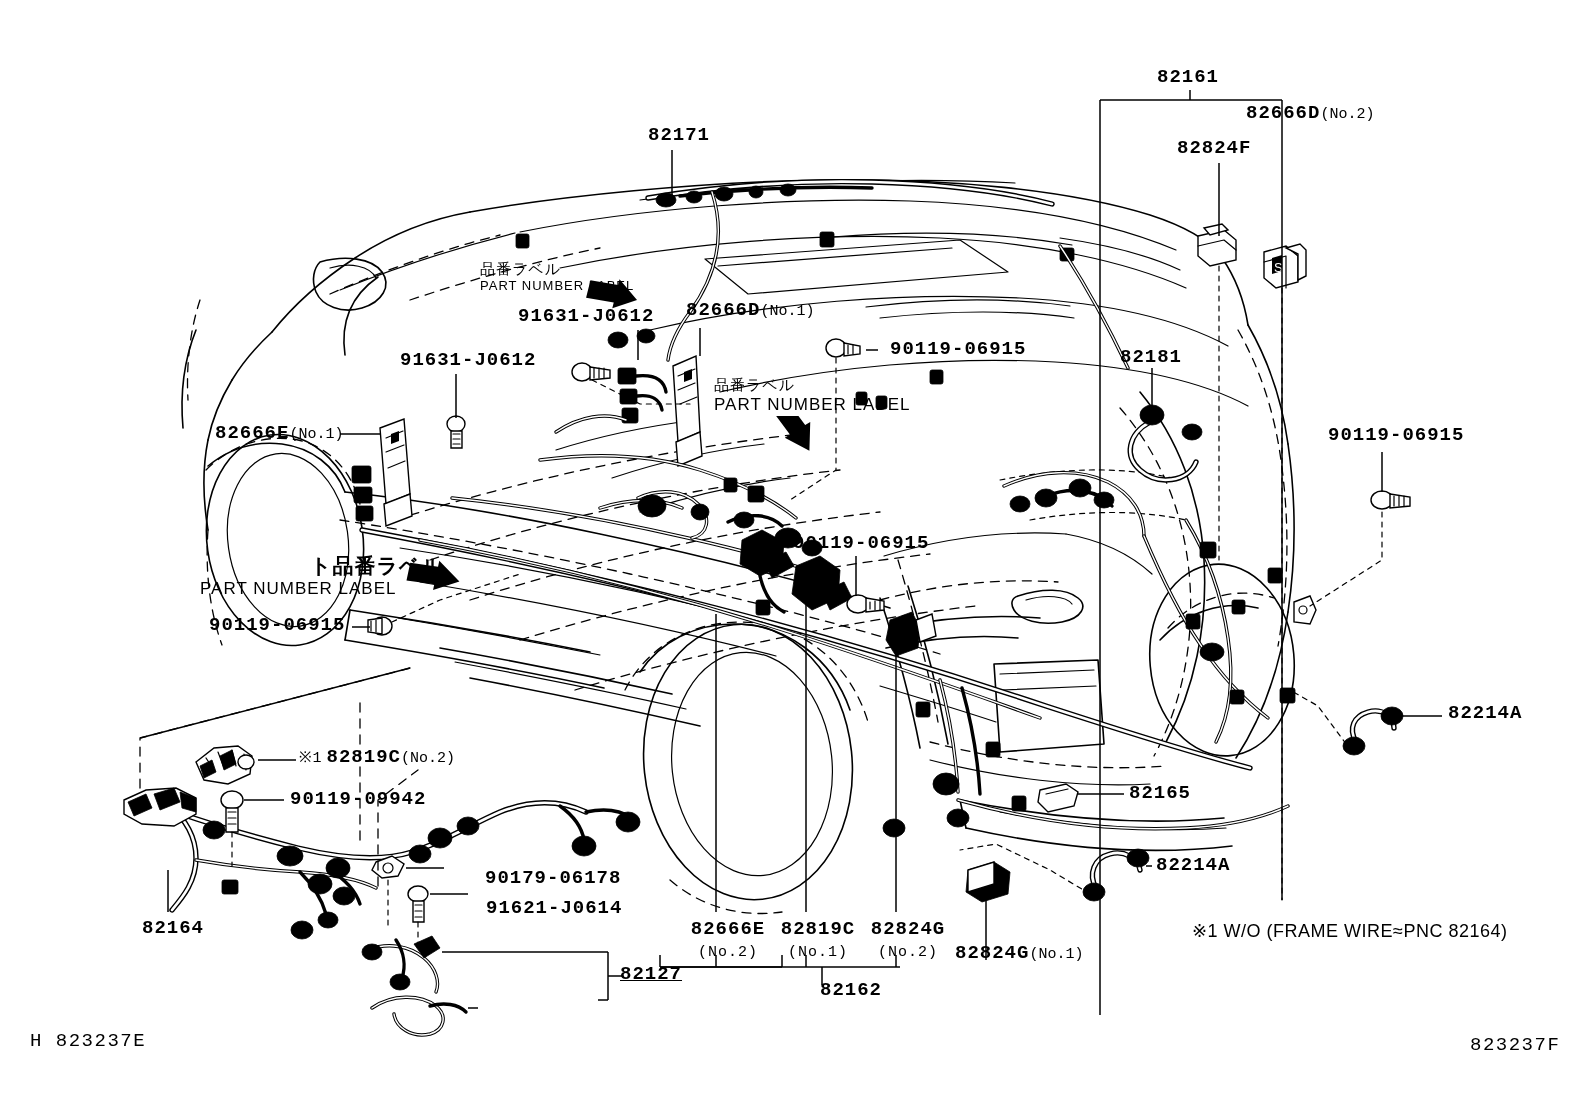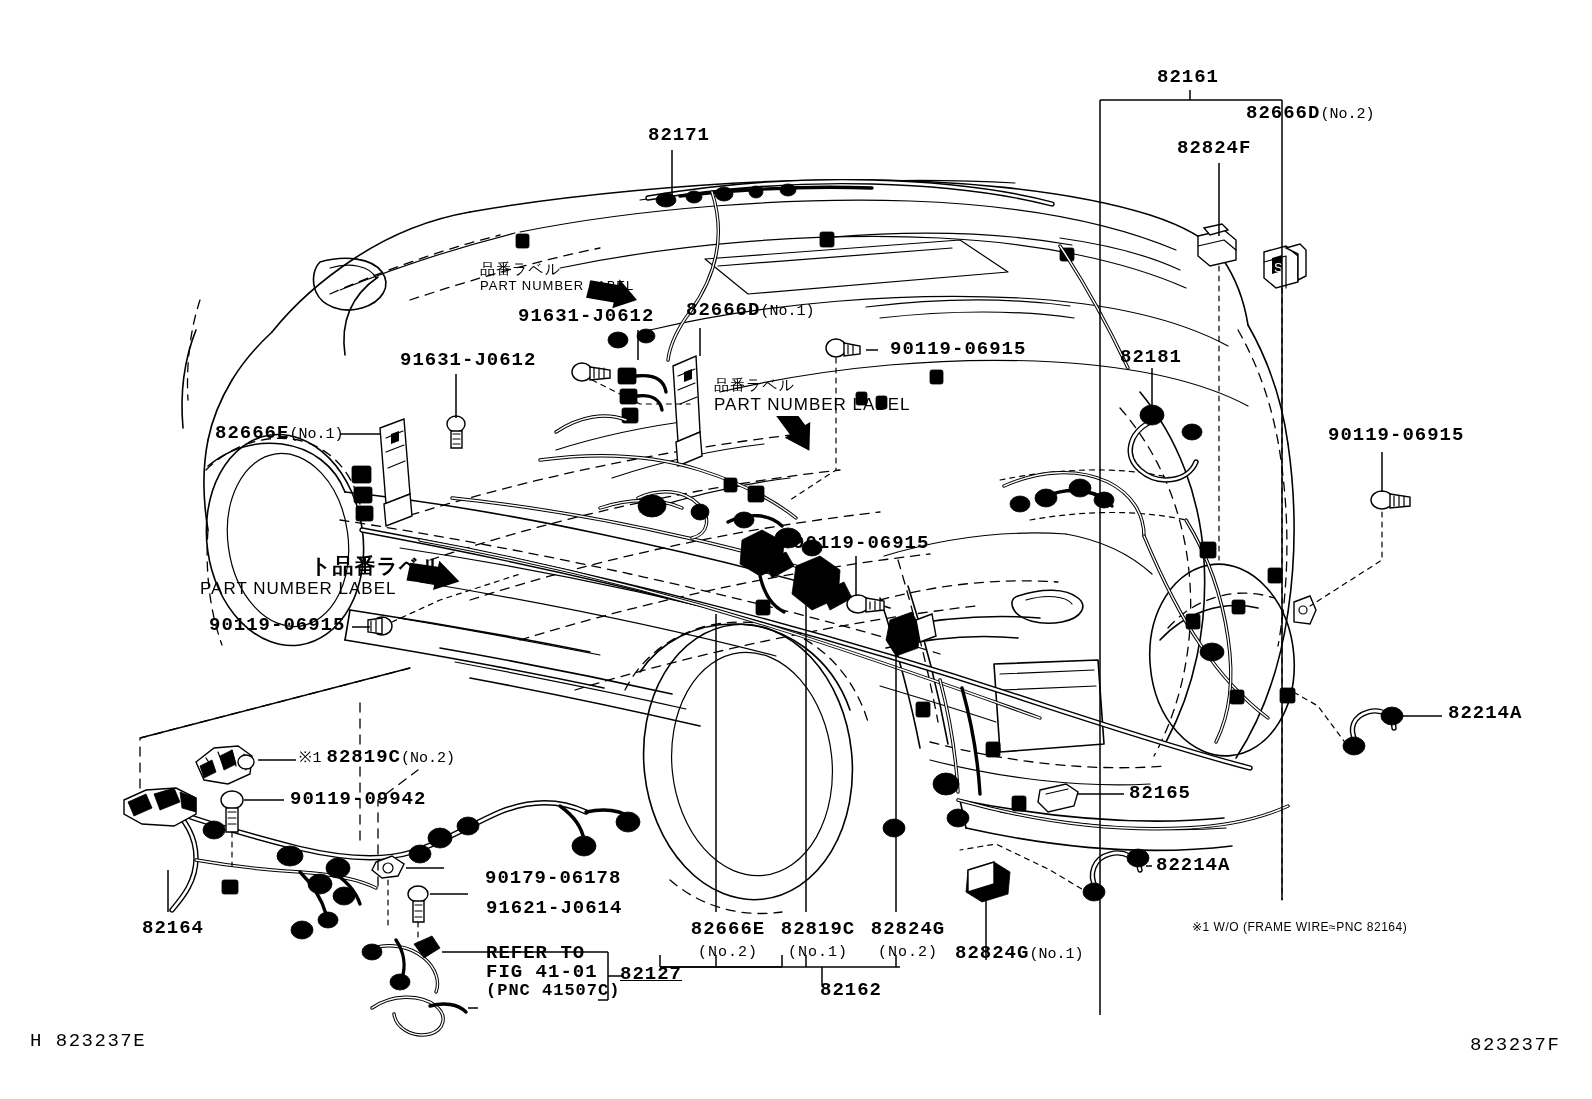--- a/index.html
+++ b/index.html
@@ -6,21 +6,21 @@
   body{width:1592px;height:1099px;position:relative;overflow:hidden;
        font-family:"Liberation Mono","DejaVu Sans Mono",monospace;color:#000;}
   #stage{position:absolute;inset:0;width:1592px;height:1099px;}
   svg#art{position:absolute;left:0;top:0;width:1592px;height:1099px;}
   .lbl{position:absolute;white-space:nowrap;font-family:"Liberation Mono","DejaVu Sans Mono",monospace;
        font-weight:bold;letter-spacing:1px;line-height:1;}
   .lbl.p{font-size:19px;}
   .sub{font-weight:normal;font-size:15px;letter-spacing:0px;}
   .pnl{font-family:"Liberation Sans","DejaVu Sans",sans-serif;font-weight:normal;letter-spacing:1px;}
   .jp{font-family:"DejaVu Sans","Liberation Sans",sans-serif;font-weight:normal;}
-  .foot{font-family:"Liberation Sans","DejaVu Sans",sans-serif;font-size:12px;font-weight:normal;letter-spacing:0.5px;}
+  .foot{font-family:"Liberation Sans","DejaVu Sans",sans-serif;font-size:18px;font-weight:normal;letter-spacing:0.5px;}
   .figcode{font-family:"Liberation Mono","DejaVu Sans Mono",monospace;font-size:19px;letter-spacing:1.5px;}
   .small{font-size:15px;font-weight:normal;}
 </style>
 </head>
 <body>
 
 <div id="stage">
 
 <svg id="art" viewBox="0 0 1592 1099">
   <defs>
@@ -596,25 +596,20 @@
 <div class="lbl p" style="left:290px;top:790px;">90119-09942</div>
 
 <div class="lbl p" style="left:450px;top:869px;margin-left:35px;">90179-06178</div>
 
 <div class="lbl p" style="left:486px;top:899px;">91621-J0614</div>
 
 <div class="lbl p" style="left:142px;top:919px;">82164</div>
 
 <div class="lbl p" style="left:620px;top:965px;text-decoration:underline;">82127</div>
 
-<div style="position:absolute;left:486px;top:944px;line-height:1.32;">
-  <div class="lbl p" style="position:static;">REFER TO</div>
-  <div class="lbl p" style="position:static;">FIG 41-01</div>
-  <div class="lbl p" style="position:static;font-size:17px;">(PNC 41507C)</div>
-</div>
 
 <div style="position:absolute;left:684px;top:920px;text-align:center;width:88px;">
   <div class="lbl p" style="position:static;">82666E</div>
   <div class="lbl" style="position:static;font-size:15px;font-weight:normal;margin-top:6px;">(No.2)</div>
 </div>
 <div style="position:absolute;left:774px;top:920px;text-align:center;width:88px;">
   <div class="lbl p" style="position:static;">82819C</div>
   <div class="lbl" style="position:static;font-size:15px;font-weight:normal;margin-top:6px;">(No.1)</div>
 </div>
 <div style="position:absolute;left:864px;top:920px;text-align:center;width:88px;">

